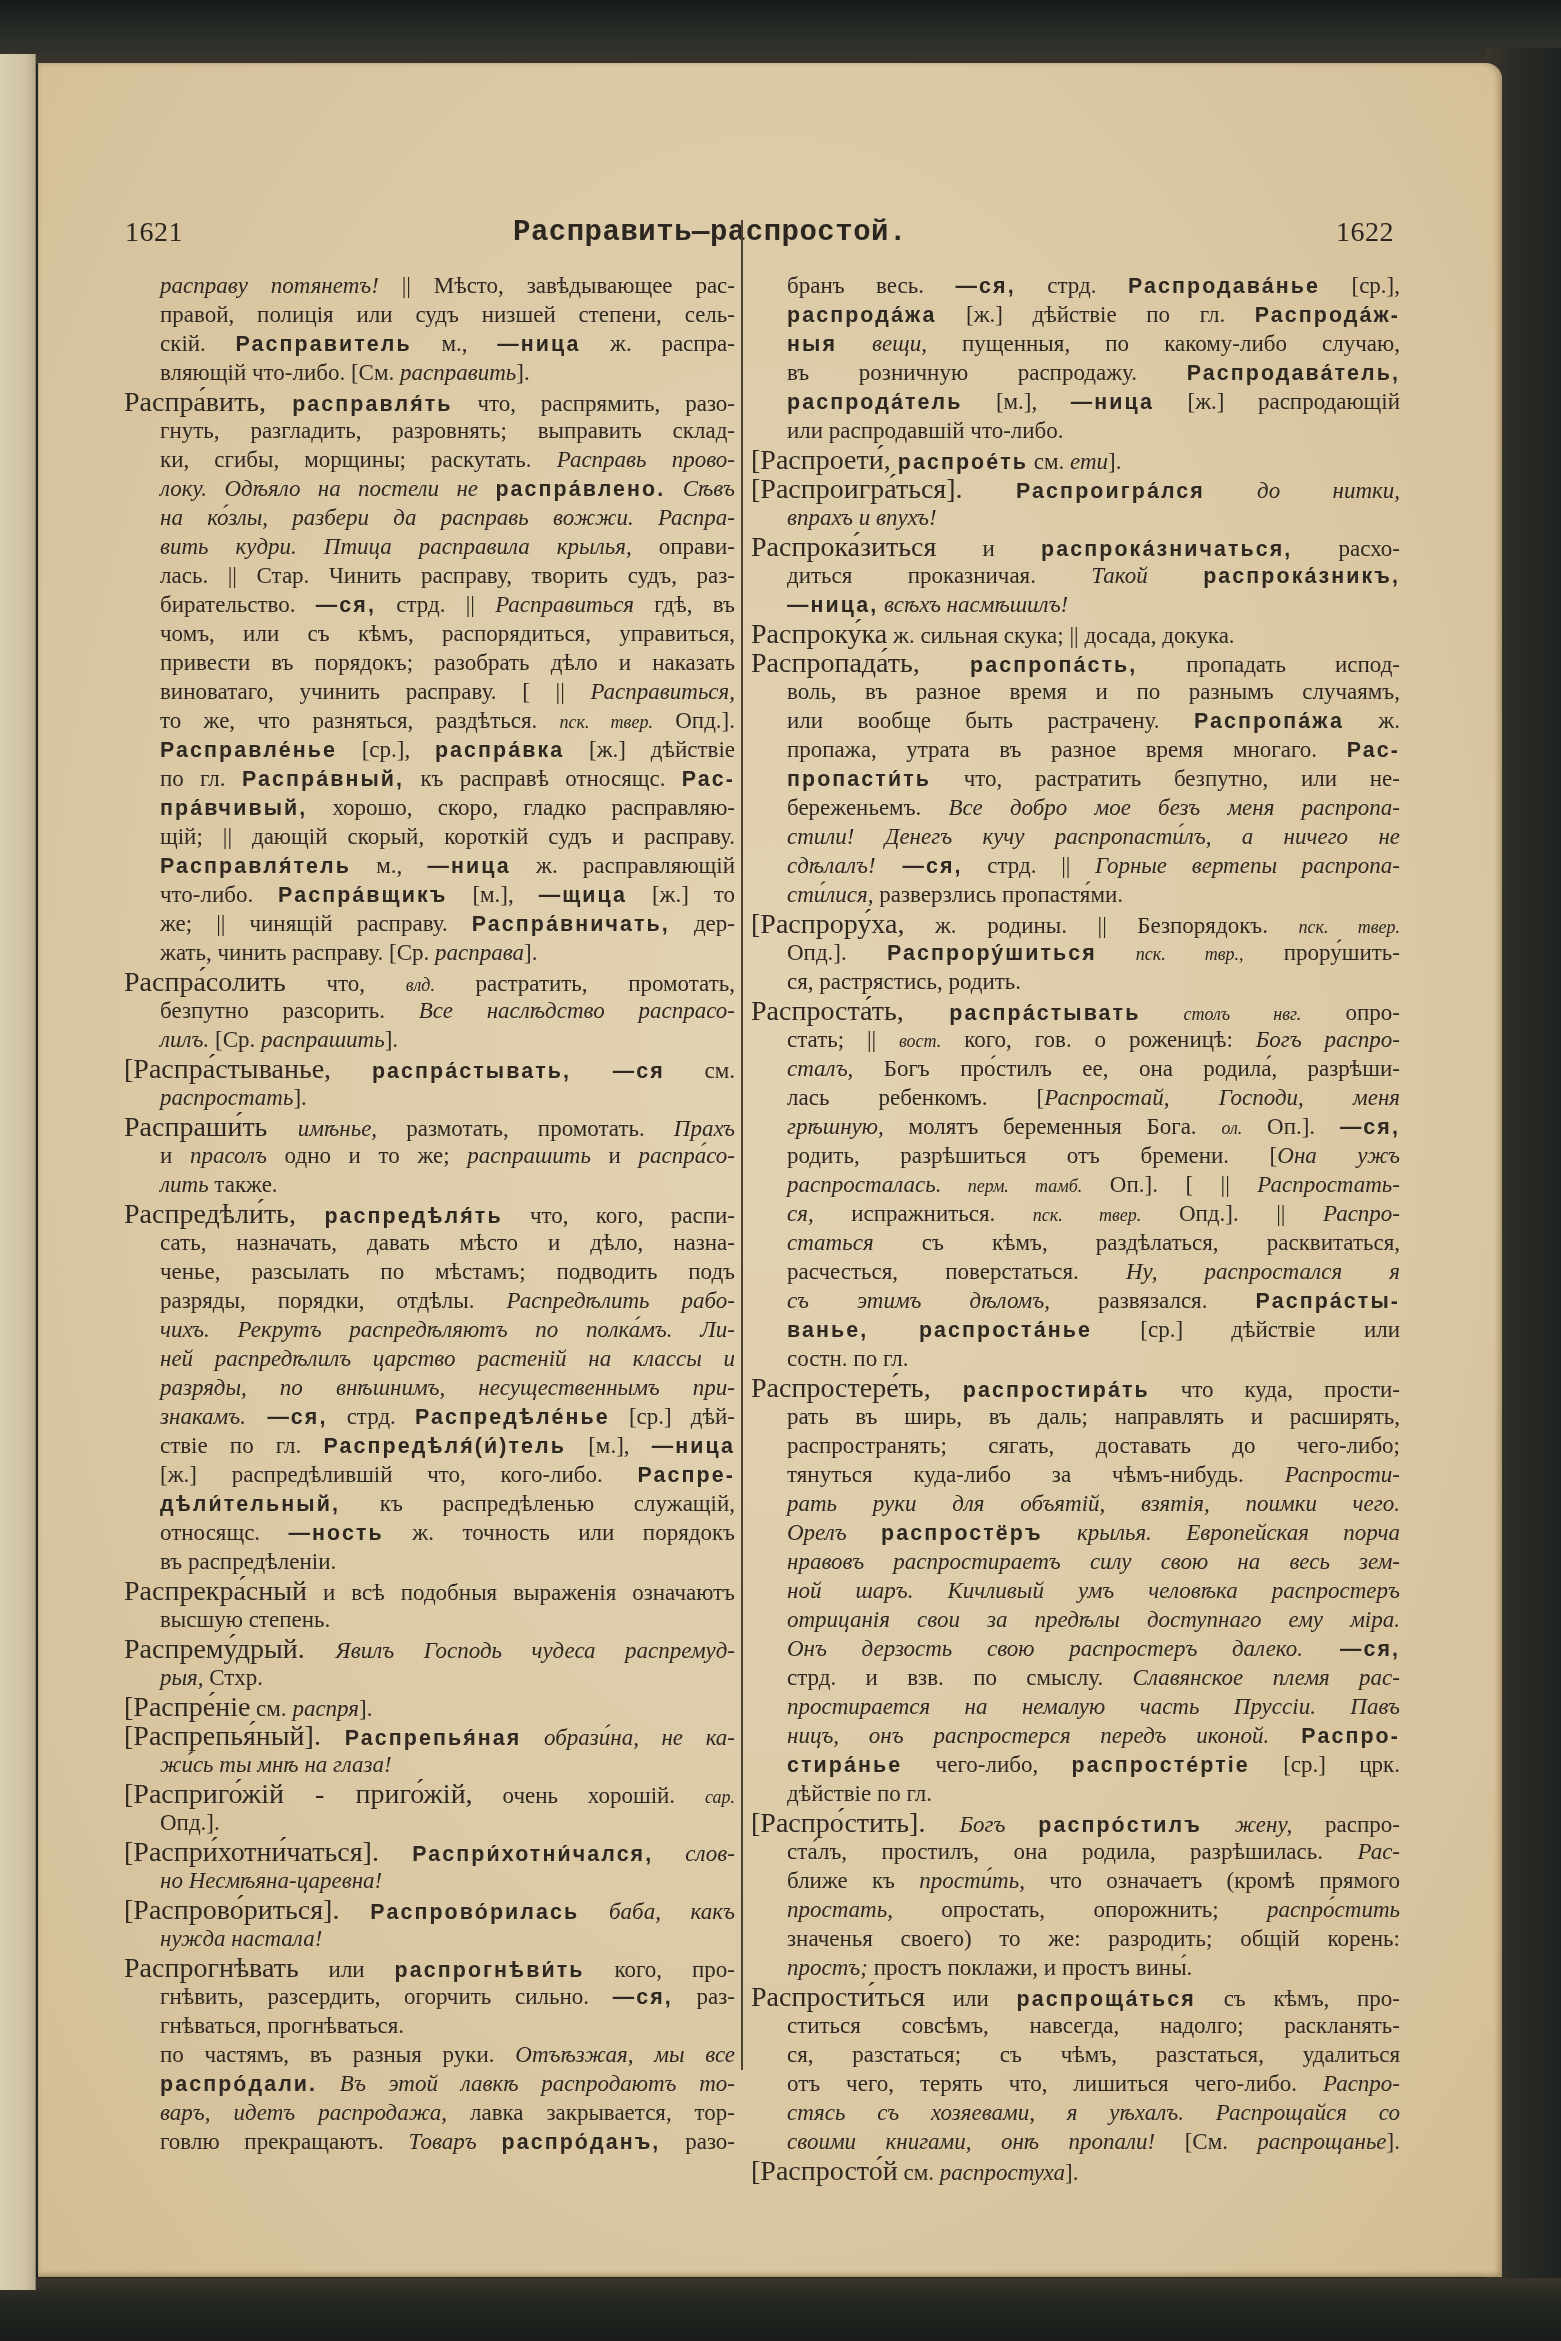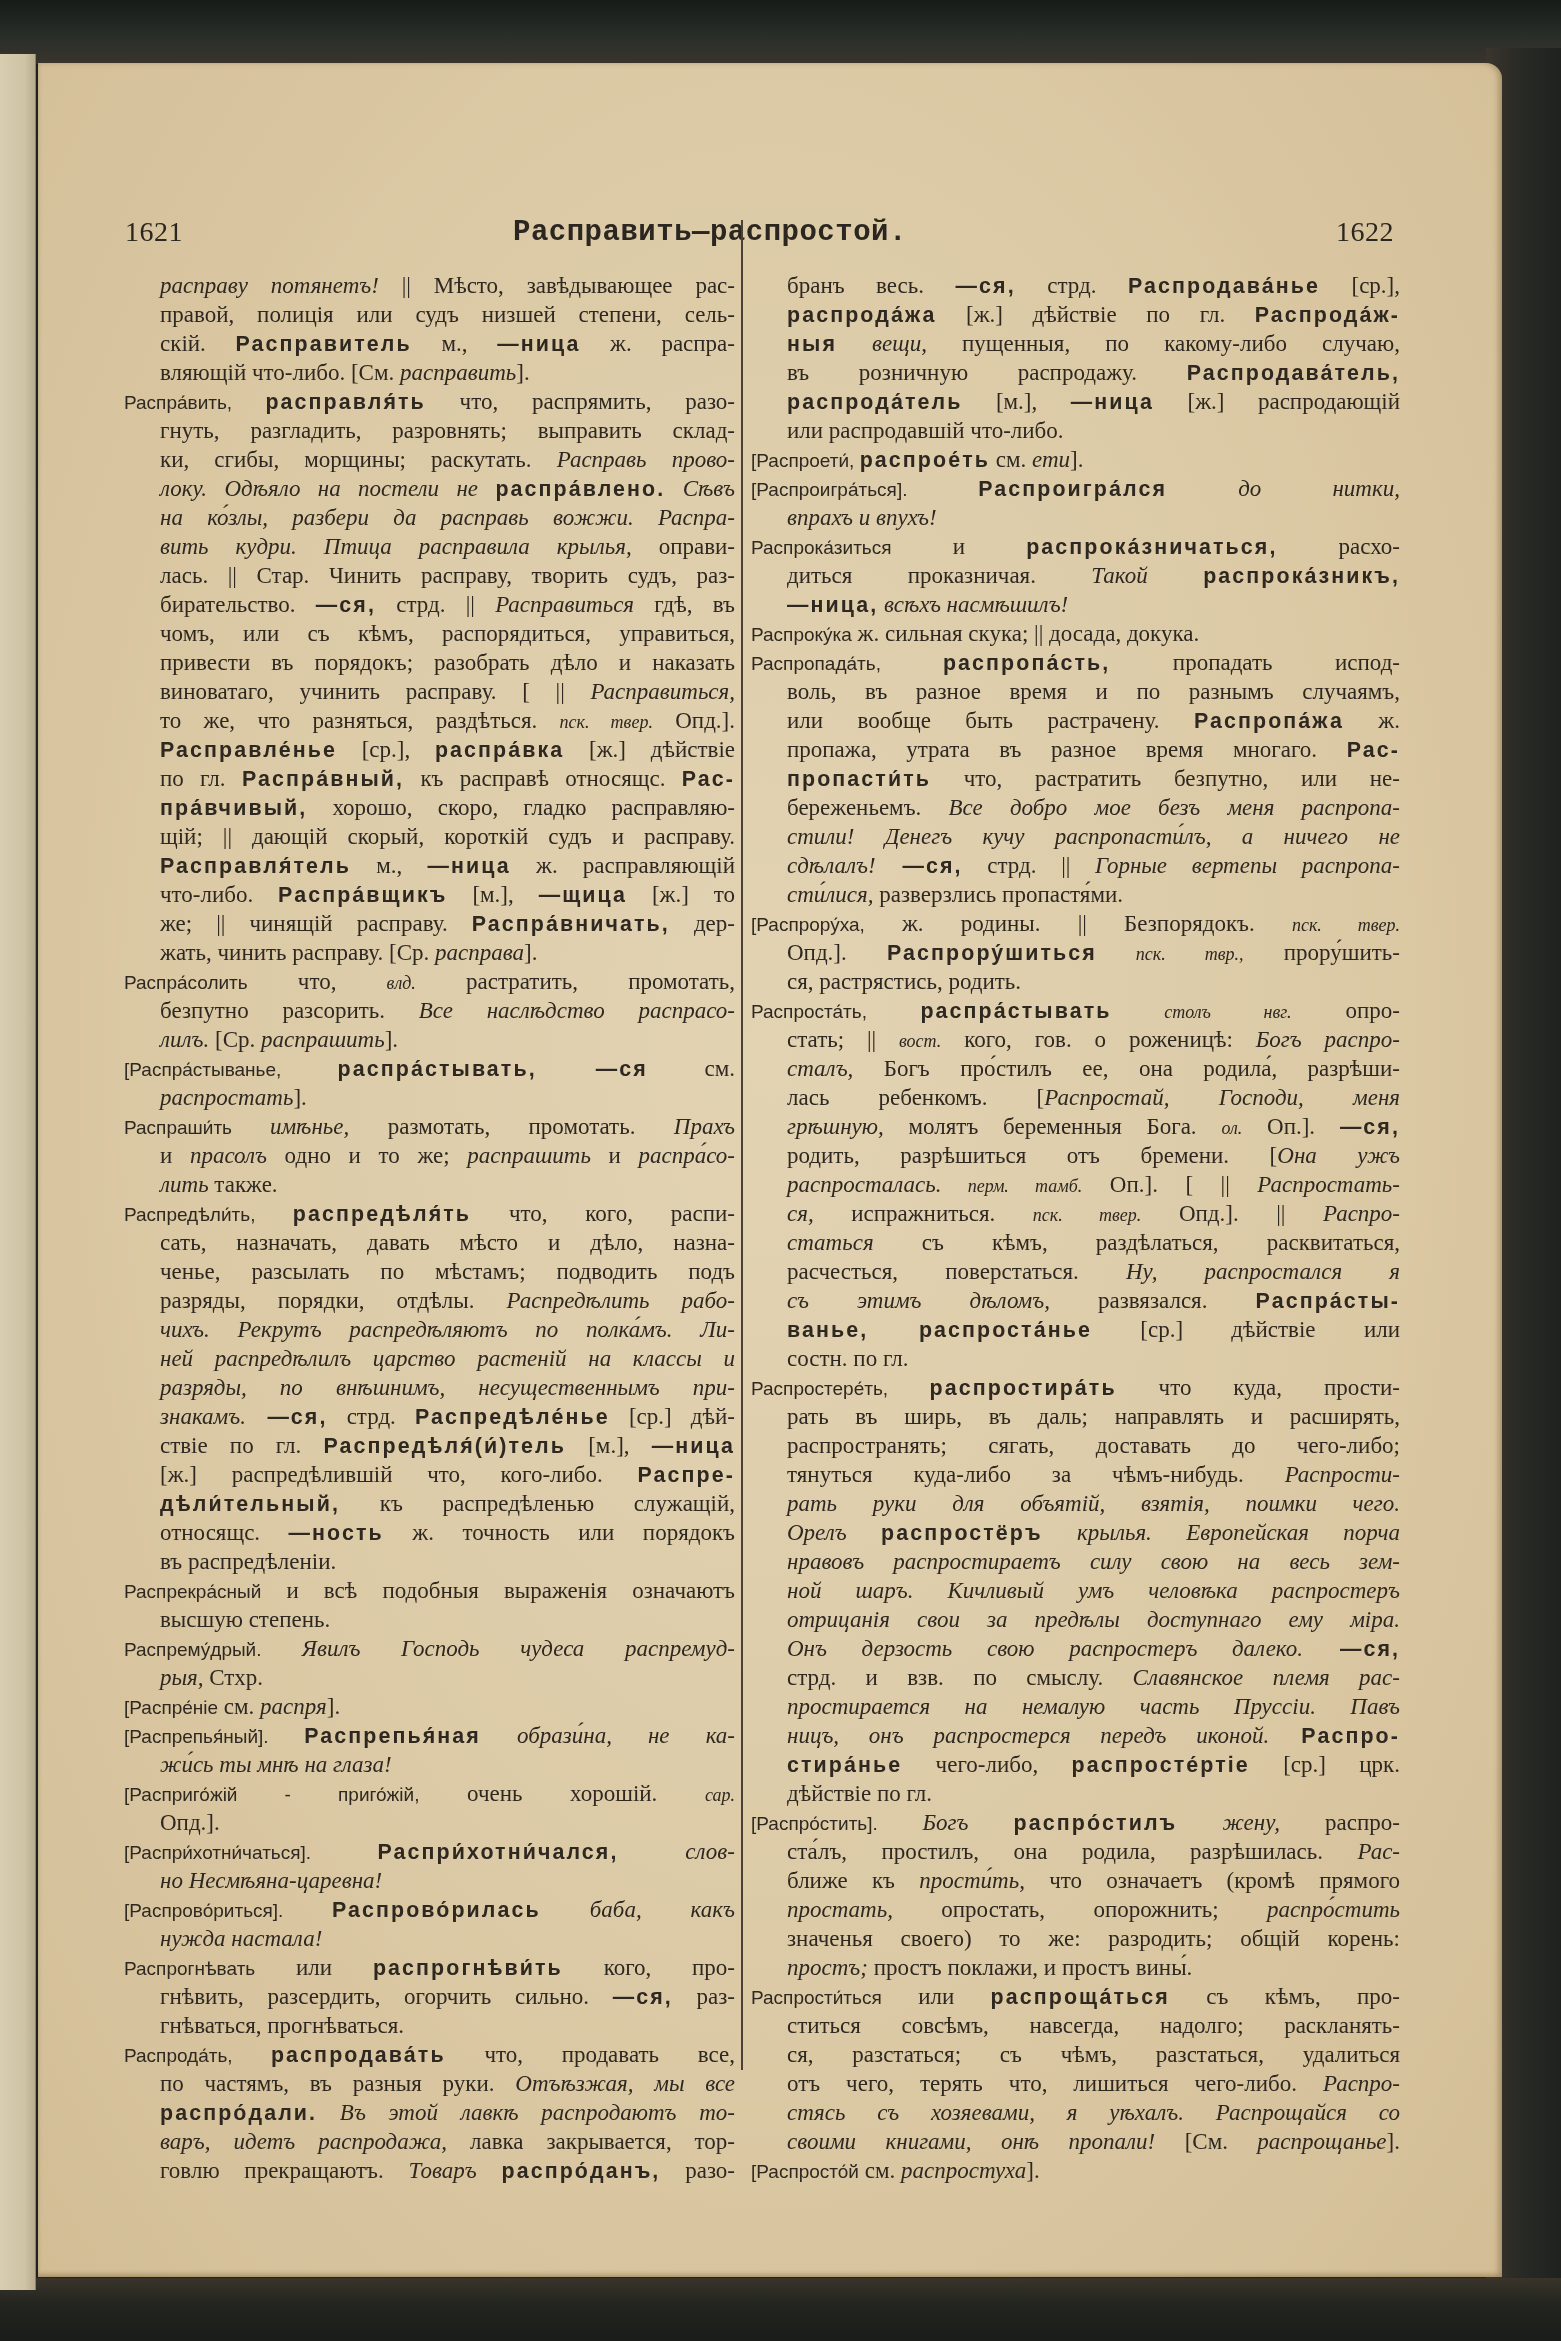--- a/index.html
+++ b/index.html
@@ -33,21 +33,21 @@
   .col.left { left:86px; width:611px; }
   .col.right { left:713px; width:649px; }
   .rule { position:absolute; left:703px; top:157px; width:2.1px; height:1850px; background:#4a4034; }
   .line { height:29px; line-height:29px; white-space:nowrap; font-size:23px; color:#2e2821;
     text-align:justify; text-align-last:justify; }
   .line.last { text-align-last:left; }
   .line.indent { padding-left:36px; }
   .seg-r { font-family:"Liberation Sans Narrow","Liberation Serif",serif; }
   .seg-b { font-family:"Liberation Sans","DejaVu Sans",sans-serif; font-weight:bold; letter-spacing:2.1px; font-size:21.4px; }
   .seg-i { font-style:italic; }
-  .seg-h { font-family:Liberation Sans, sans-serif; font-size:19px; }
+  .seg-h { font-family:Liberation Serif, serif; font-size:28px; }
   .seg-s { font-size:18px; font-style:italic; }
 </style>
 </head>
 <body>
 
 <div class="cover-top"></div>
 <div class="cover-right"></div>
 <div class="cover-bottom"></div>
 <div class="prev-leaf"></div>
 
@@ -113,21 +113,20 @@
       <div class="line indent last"><span class="seg-i">жи́сь ты мнѣ на глаза!</span></div>
       <div class="line"><span class="seg-h">[Расприго́жій - приго́жій,</span><span class="seg-r"> очень хорошій. </span><span class="seg-s">сар.</span></div>
       <div class="line indent last"><span class="seg-r">Опд.].</span></div>
       <div class="line"><span class="seg-h">[Распри́хотни́чаться]. </span><span class="seg-b">Распри́хотни́чался,</span><span class="seg-i"> слов-</span></div>
       <div class="line indent last"><span class="seg-i">но Несмѣяна-царевна!</span></div>
       <div class="line"><span class="seg-h">[Распрово́риться]. </span><span class="seg-b">Распрово́рилась</span><span class="seg-i"> баба, какъ</span></div>
       <div class="line indent last"><span class="seg-i">нужда настала!</span></div>
       <div class="line"><span class="seg-h">Распрогнѣвать</span><span class="seg-r"> или </span><span class="seg-b">распрогнѣви́ть</span><span class="seg-r"> кого, про-</span></div>
       <div class="line indent"><span class="seg-r">гнѣвить, разсердить, огорчить сильно. </span><span class="seg-b">—ся,</span><span class="seg-r"> раз-</span></div>
       <div class="line indent last"><span class="seg-r">гнѣваться, прогнѣваться.</span></div>
-      <div class="line"><span class="seg-h">Распрода́ть, </span><span class="seg-b">распродава́ть</span><span class="seg-r"> что, продавать все,</span></div>
       <div class="line indent"><span class="seg-r">по частямъ, въ разныя руки. </span><span class="seg-i">Отъѣзжая, мы все</span></div>
       <div class="line indent"><span class="seg-b">распро́дали.</span><span class="seg-i"> Въ этой лавкѣ распродаютъ то-</span></div>
       <div class="line indent"><span class="seg-i">варъ, идетъ распродажа,</span><span class="seg-r"> лавка закрывается, тор-</span></div>
       <div class="line indent"><span class="seg-r">говлю прекращаютъ. </span><span class="seg-i">Товаръ </span><span class="seg-b">распро́данъ,</span><span class="seg-r"> разо-</span></div>
     </div>
   <div class="col right">
       <div class="line indent"><span class="seg-r">бранъ весь. </span><span class="seg-b">—ся,</span><span class="seg-r"> стрд. </span><span class="seg-b">Распродава́нье</span><span class="seg-r"> [ср.],</span></div>
       <div class="line indent"><span class="seg-b">распрода́жа</span><span class="seg-r"> [ж.] дѣйствіе по гл. </span><span class="seg-b">Распрода́ж-</span></div>
       <div class="line indent"><span class="seg-b">ныя</span><span class="seg-i"> вещи,</span><span class="seg-r"> пущенныя, по какому-либо случаю,</span></div>
       <div class="line indent"><span class="seg-r">въ розничную распродажу. </span><span class="seg-b">Распродава́тель,</span></div>

